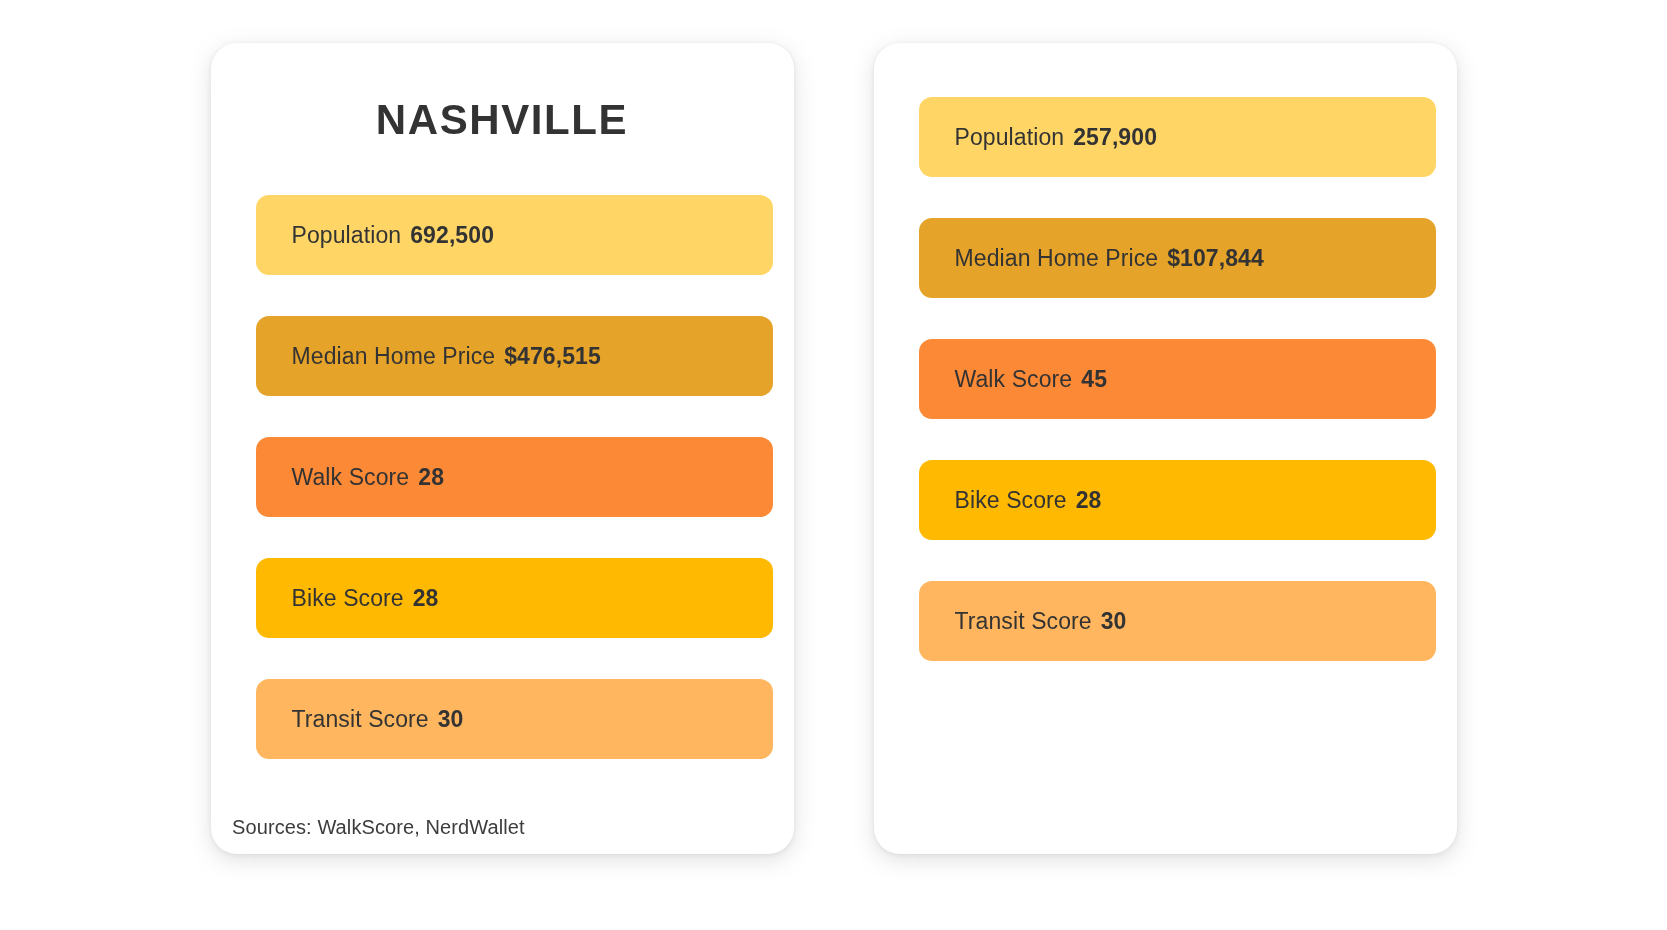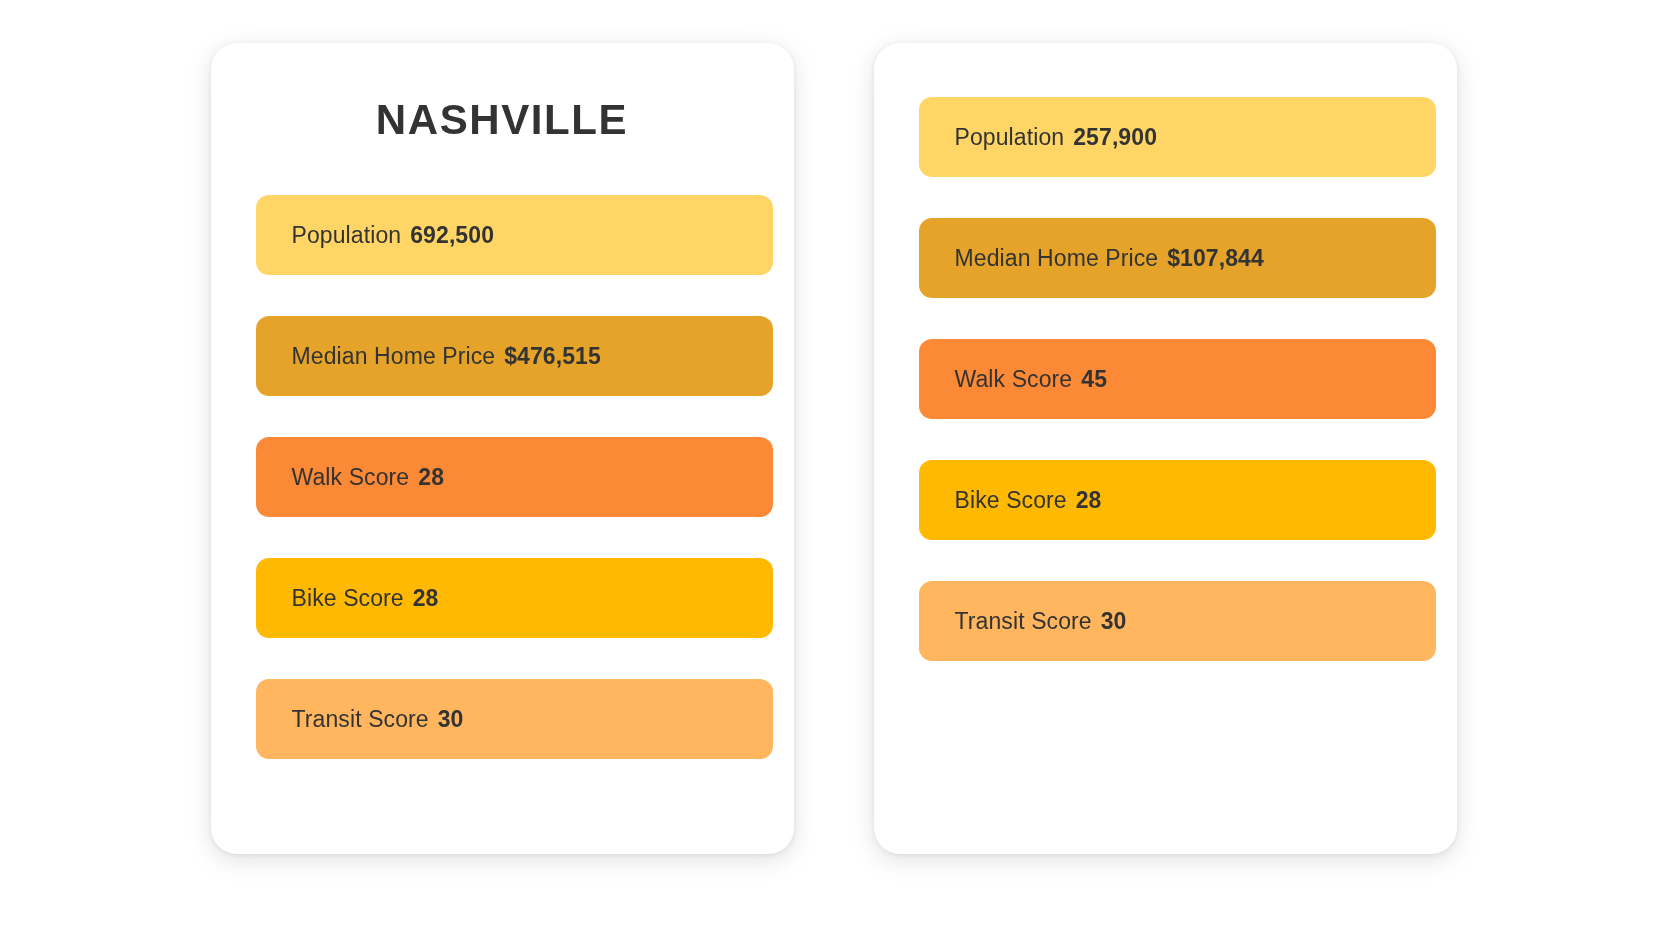--- a/index.html
+++ b/index.html
@@ -168,14 +168,15 @@
         <div class="metric-row" style="background: rgb(255, 182, 94);">
           <span class="metric-label">Transit Score</span>
           <span class="metric-value">30</span>
         </div>
 
       </div>
     </div>
 
   </div>
 
+  <div class="sources">Sources: WalkScore, NerdWallet</div>
 
 </div>
 
 </body></html>

